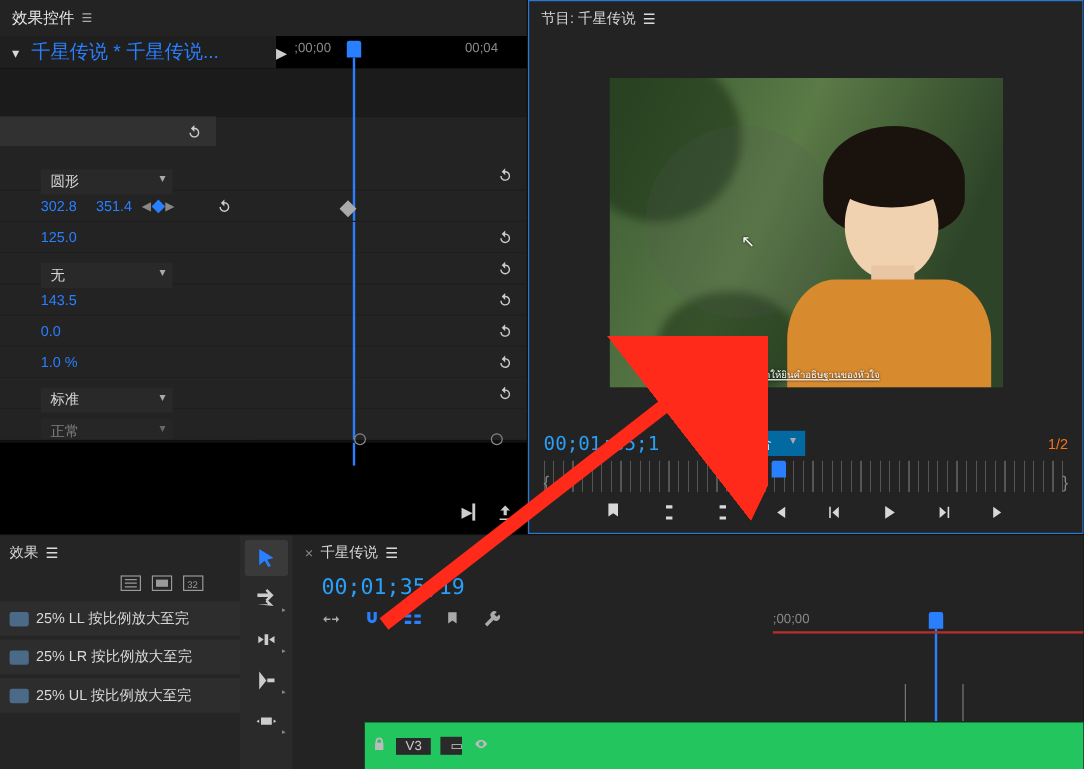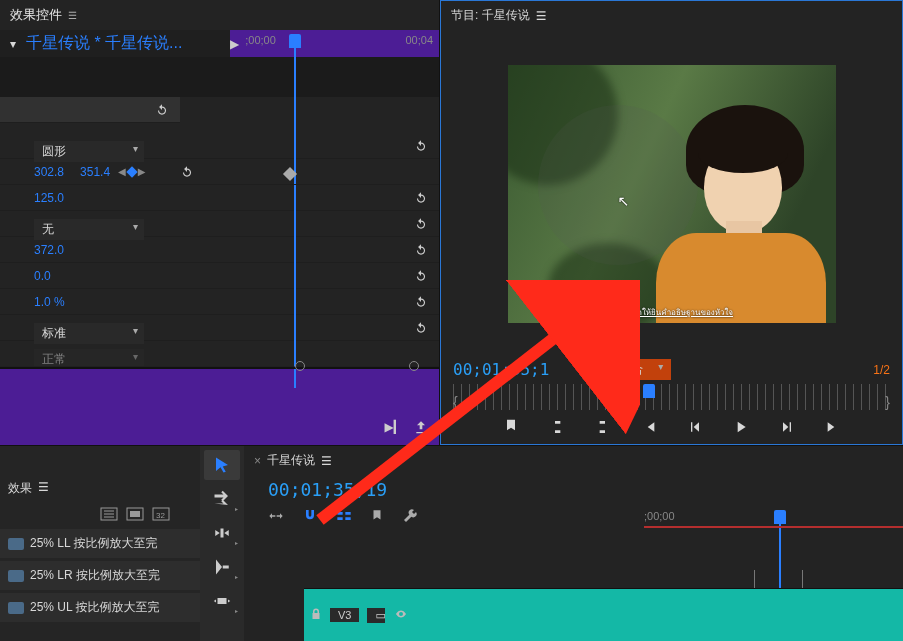--- a/index.html
+++ b/index.html
@@ -4,21 +4,21 @@
 <style>
 * { margin: 0; padding: 0; box-sizing: border-box; }
 body { background: #1a1a1a; font-family: "Microsoft YaHei", Arial, sans-serif; font-size: 12px; color: #d8d8d8; width: 903px; height: 641px; overflow: hidden; position: relative; }
 
 
 .panel-header { background: #232323; padding: 6px 10px; display: flex; align-items: center; gap: 6px; }
 .panel-header .lbl { color: #e6e6e6; font-size: 13px; }
 .panel-header .menu-ico { color: #aaa; font-size: 10px; cursor: pointer; }
 
 .top-row { display: flex; height: 445px; }
-.effect-panel { width: 440px; background: #4c1d95; border-right: 1px solid #111; display: flex; flex-direction: column; }
+.effect-panel { width: 440px; background: #000000; border-right: 1px solid #111; display: flex; flex-direction: column; }
 .program-panel { flex: 1; background: #232323; border: 1.5px solid #2a77d6; display: flex; flex-direction: column; }
 
 .clip-row { display: flex; align-items: center; padding: 3px 6px; gap: 6px; }
 .clip-twirl { display:inline-flex; width:14px; height:14px; align-items:center; justify-content:center;}
 .clip-name { color: #2a7fff; font-size: 16px; flex: 1; }
 .play-btn { color:#ccc; }
 .mini-ruler { position: relative; height: 20px; color:#888; font-size:11px; flex:1; }
 .mini-ruler .tick { position:absolute; top:0; }
 .mini-playhead { position:absolute; top:0; width:12px; height:14px; background:#2a7fff; border-radius:2px 2px 0 0; }
 .mini-playhead::after { content:""; position:absolute; left:5px; top:14px; width:2px; height:340px; background:#2a7fff; }
@@ -56,36 +56,36 @@
 .person .neck { position:absolute; bottom:72px; left:70px; width:36px; height:30px; background:#e8c6a3; border-radius:0 0 10px 10px;}
 .person .head { position:absolute; bottom:90px; left:48px; width:78px; height:92px; background:#f0d2b0; border-radius:50% 50% 48% 48%;}
 .person .hair { position:absolute; bottom:128px; left:30px; width:118px; height:90px; background:#1a120d; border-radius:60% 60% 40% 40%;}
 .person .fringe { position:absolute; bottom:150px; left:42px; width:90px; height:40px; background:#1a120d; border-radius:0 0 60% 60%;}
 .ellipse-mask { position:absolute; left:30px; top:40px; width:160px; height:160px; border-radius:50%; background:rgba(90,90,90,.15);}
 .cursor-arrow { position:absolute; left:110px; top:128px; color:#fff; font-size:14px; text-shadow:0 0 2px #000;}
 .subtitle { position:absolute; bottom:4px; width:100%; text-align:center; font-size:8px; color:#fff; text-shadow:0 0 2px #000; font-family:Arial;text-decoration:underline; }
 
 .prog-ctrl-row { display:flex; align-items:center; gap:10px; padding:2px 12px 0 12px; }
 .tc-blue { color:#2a9ff7; font-size:16px; font-family:monospace; }
-.fit-sel { background:#c2410c; padding:2px 28px 2px 10px; color:#d8d8d8; position:relative; }
+.fit-sel { background:#0369a1; padding:2px 28px 2px 10px; color:#d8d8d8; position:relative; }
 .fit-sel::after { content:"▾"; position:absolute; right:8px; top:2px; color:#aaa; font-size:10px; }
 .prog-res { margin-left:auto; color:#f97316; }
 
 .prog-ruler { height:26px; position:relative; margin:4px 12px 0 12px; background:repeating-linear-gradient(90deg,#555 0 1px,transparent 1px 8px);}
 .prog-ph { position:absolute; top:0; width:12px; height:14px; background:#2a7fff; border-radius:2px 2px 0 0;}
 .ruler-bracket { position:absolute; bottom:0; color:#888; font-size:14px;}
 
 .prog-transport { display:flex; align-items:center; justify-content:center; gap:28px; padding:8px 12px; color:#d8d8d8; }
 .trans-btn { cursor:pointer; display:inline-flex; width:18px; height:18px; align-items:center; justify-content:center; }
 .trans-btn svg { width:16px; height:16px; fill:#d8d8d8; }
 
 
 .lower-row { display:flex; height:196px; }
 .fx-panel { width:200px; background:#252525; border-top:1px solid #111; }
-.fx-panel .hdr { padding:6px 8px; display:flex; align-items:flex-start; gap:6px;margin-top:28px;}
+.fx-panel .hdr { padding:6px 8px; display:flex; align-items:center; gap:6px;}
 .fx-icons { display:flex; gap:8px; padding:4px 8px 2px 100px; color:#999;}
 .fx-item { padding:6px 8px; background:#2d2d2d; margin-top:3px; font-size:12px; display:flex; align-items:center; gap:6px; }
 .fx-item .pill { width:16px; height:12px; background:#4a6a88; border-radius:2px;}
 
 .tool-strip { width:44px; background:#2a2a2a; border-top:1px solid #111; display:flex; flex-direction:column; align-items:center; gap:4px; padding-top:4px;}
 .tool { width:36px; height:30px; display:flex; align-items:center; justify-content:center; color:#ccc; cursor:pointer; position:relative; border-radius:2px;}
 .tool.sel-active { background:#3a3a3a;}
 .tool .corner { position:absolute; right:2px; bottom:2px; font-size:6px; color:#888;}
 
 .timeline-panel { flex:1; background:#232323; border-top:1px solid #111; position:relative;}
@@ -96,21 +96,21 @@
 .tl-icon-row .ico { cursor:pointer; display:inline-flex;}
 .tl-icon-row .blue { color:#2a7fff;}
 
 .tl-ruler { position:absolute; left:0; right:0; top:64px; height:22px; color:#888; font-size:11px;}
 .tl-ruler .t { position:absolute; top:0;}
 .tl-ph { position:absolute; top:0; width:12px; height:14px; background:#2a7fff; border-radius:2px 2px 0 0;}
 .tl-ph::after { content:""; position:absolute; left:5px; top:14px; width:2px; height:120px; background:#2a7fff;}
 .tl-redline { position:absolute; left:400px; right:0; top:80px; height:2px; background:#b42e2e;}
 .tl-clipedge { position:absolute; top:60px; height:40px; width:1px; background:#777;}
 
-.tl-tracks { position:absolute; left:60px; right:0; bottom:0; height:53px; background:#14b8a6; border-top:1px solid #111; display:flex; align-items:center; gap:8px; padding-left:6px;}
+.tl-tracks { position:absolute; left:60px; right:0; bottom:0; height:40px; background:#22c55e; border-top:1px solid #111; display:flex; align-items:center; gap:8px; padding-left:6px;}
 .track-btn { padding:1px 8px; background:#2a2a2a; color:#ccc; font-size:11px; cursor:pointer;}
 .eye-ico { color:#bbb; }
 
 .big-arrow { position:absolute; pointer-events:none; }
 </style>
 </head>
 <body>
 
 <div class="top-row">
 
@@ -121,21 +121,21 @@
     </div>
 
     <div style="display:flex;align-items:center;">
       <div class="clip-row" style="background:#1f1f1f;width:230px;">
         <span class="clip-twirl">▾</span>
         <span class="clip-name">千星传说 * 千星传说...</span>
       </div>
       <span class="play-btn">▶</span>
       <div class="mini-ruler">
         <span class="tick" style="left:6px">;00;00</span>
-        <span class="tick" style="right:6px">00;04</span>
+        <span class="tick" style="right:24px">00;04</span>
         <span class="mini-playhead" style="left:50px"></span>
       </div>
     </div>
 
     <div class="track-area"></div>
 
     <div class="prop-rows">
       <div class="prop-row highlight" style="width:180px;">
         <span style="flex:1"></span>
         <span class="reset-ico">
@@ -191,21 +191,21 @@
         <span class="sel">无</span>
         <span class="reset-ico">
             <svg viewBox="0 0 24 24">
               <path fill="#ccc" d="M12 5V2L7 7l5 5V8c3 0 5 2 5 5s-2 5-5 5-5-2-5-5H5c0 4 3 7 7 7s7-3 7-7-3-7-7-7z"></path>
             </svg>
           </span>
       </div>
 
       <div class="prop-row">
         <span style="width:28px"></span>
-        <span class="num">372.0</span>
+        <span class="num">143.5</span>
         <span class="reset-ico">
             <svg viewBox="0 0 24 24">
               <path fill="#ccc" d="M12 5V2L7 7l5 5V8c3 0 5 2 5 5s-2 5-5 5-5-2-5-5H5c0 4 3 7 7 7s7-3 7-7-3-7-7-7z"></path>
             </svg>
           </span>
       </div>
 
       <div class="prop-row">
         <span style="width:28px"></span>
         <span class="num">0.0</span>

